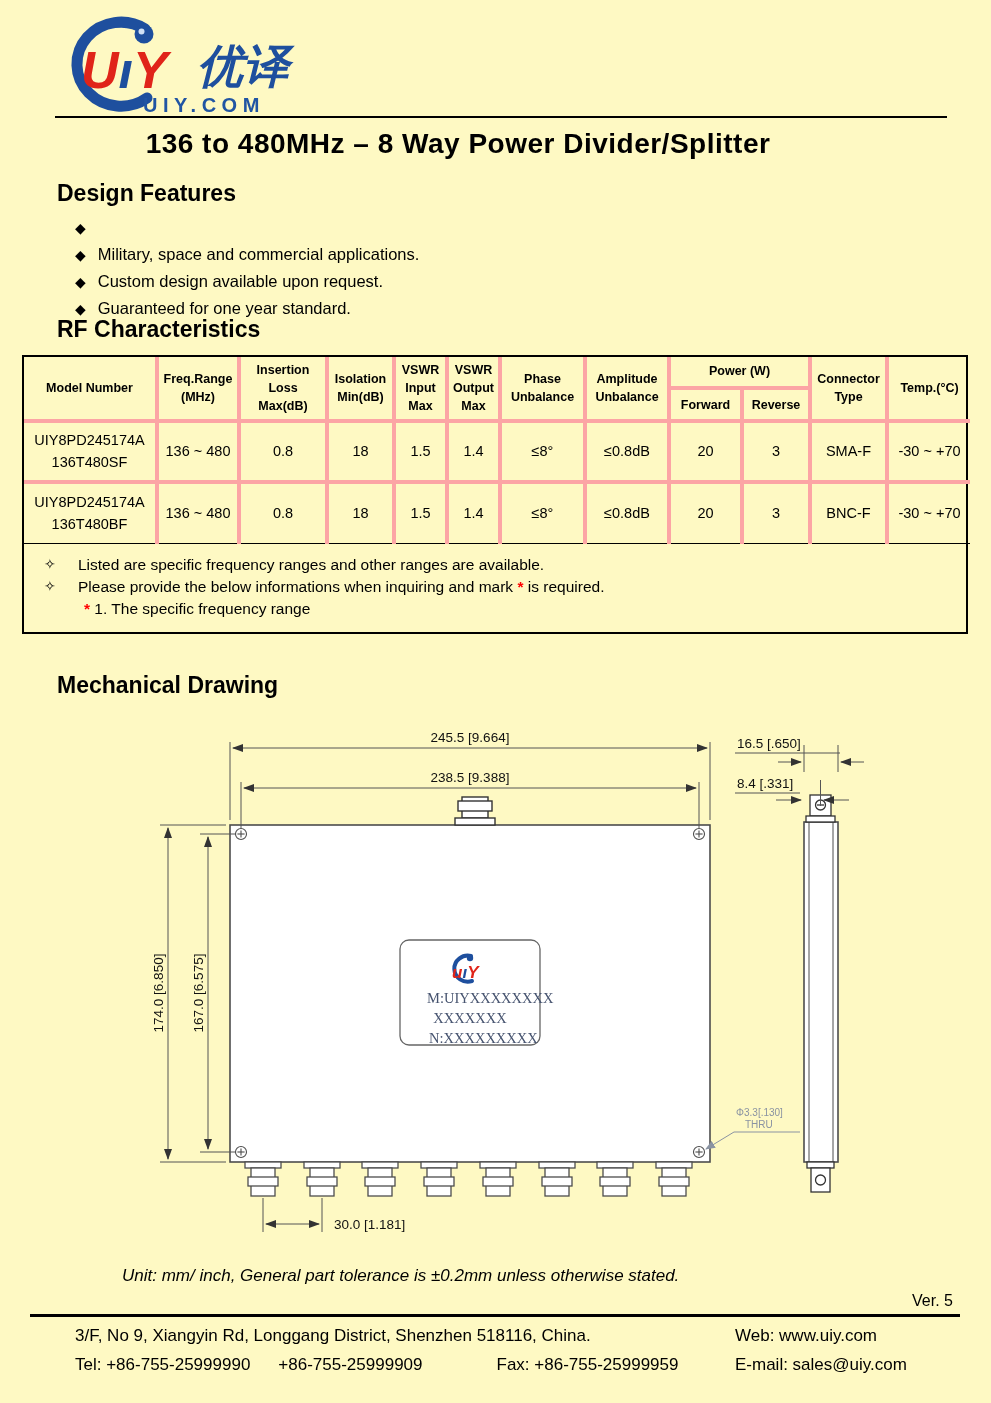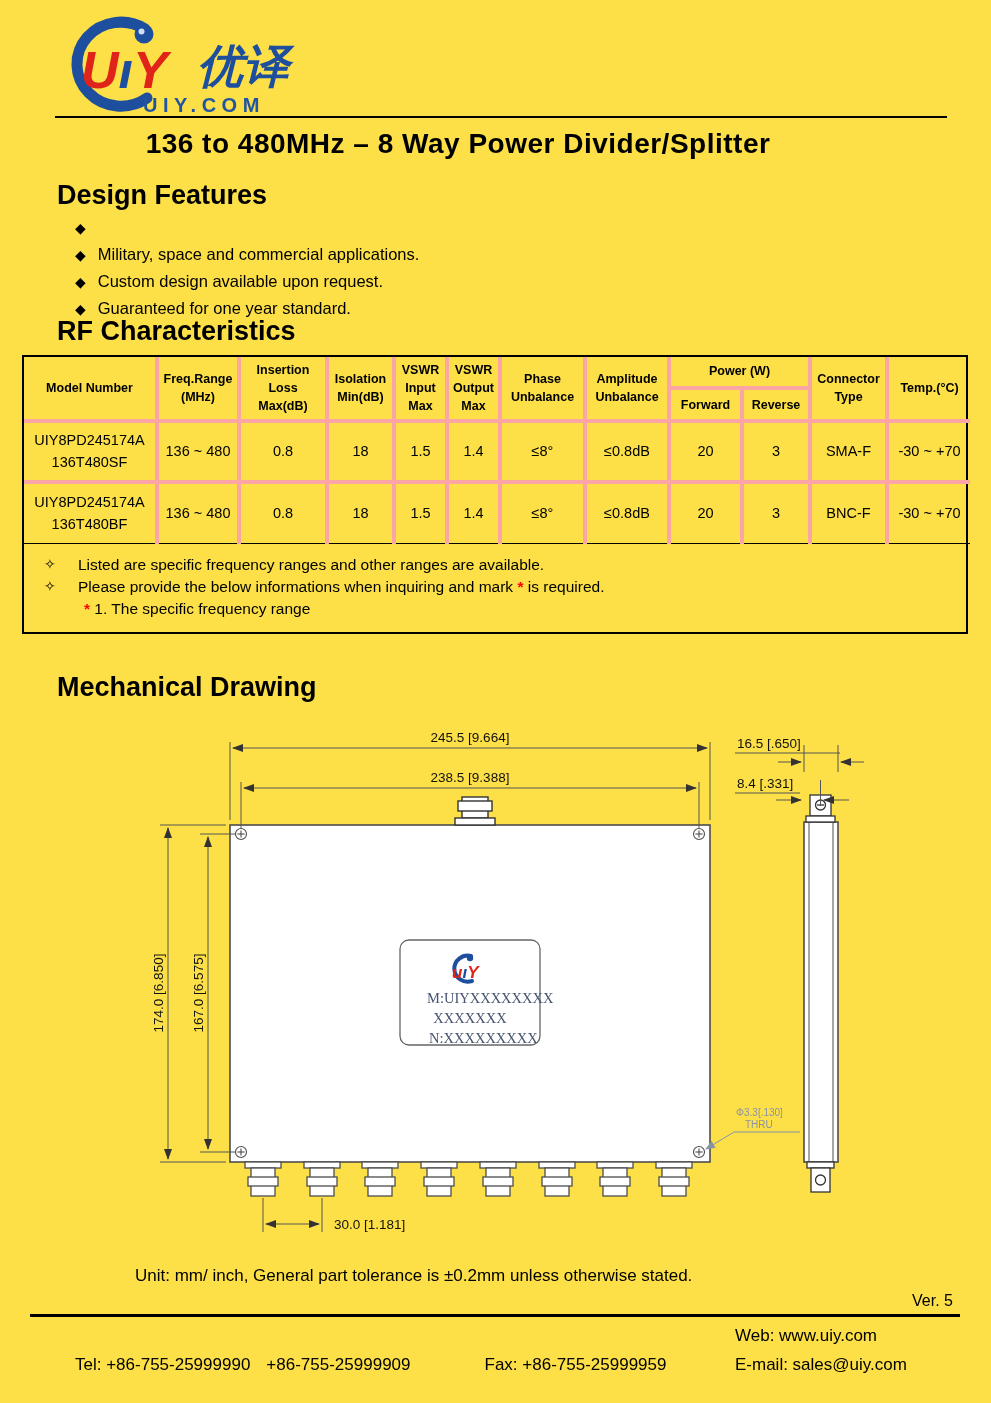--- a/index.html
+++ b/index.html
@@ -1,30 +1,30 @@
 <!DOCTYPE html>
 <html><head>
 <meta charset="utf-8">
 <style>
   * { margin:0; padding:0; box-sizing:border-box; }
   html,body { background:#ffffff; }
   body { font-family:"Liberation Sans", sans-serif; color:#000; }
-  .page { position:relative; width:991px; height:1403px; background:#fde047; overflow:hidden; }
+  .page { position:relative; width:991px; height:1403px; background:#fef9c3; overflow:hidden; }
 
   
   .logo-wrap { position:absolute; left:55px; top:12px; width:310px; height:106px; }
   .logo-svg { position:absolute; left:0; top:0; }
   .rohs-wrap { position:absolute; left:818px; top:18px; width:96px; height:96px; }
   .head-rule { position:absolute; left:55px; top:116px; width:892px; height:2px; background:#000; }
 
   .doc-title { position:absolute; left:0; top:128px; width:916px; text-align:center;
                font-size:28px; font-weight:bold; letter-spacing:0.5px; }
 
   
-  .sec-heading { position:absolute; left:57px; font-size:27px; font-weight:bold; }
+  .sec-heading { position:absolute; left:57px; font-size:23px; font-weight:bold; }
   .features { position:absolute; left:75px; top:218px; width:700px; }
   .feature-line { display:flex; align-items:flex-start; font-size:16.5px; margin-bottom:6px; }
   .feature-line .dm { font-size:14px; margin-right:12px; line-height:21px; }
 
   
   .tbl-frame { position:absolute; left:22px; top:355px; width:946px; border:2px solid #000; }
   table.rf { border-collapse:collapse; width:100%; table-layout:fixed; }
   table.rf th, table.rf td { border:4px solid #fca5a5; text-align:center; vertical-align:middle; }
   table.rf th { font-size:12.5px; font-weight:bold; padding:4px 1px; line-height:1.45; }
   table.rf td { font-size:14.5px; padding:2px 1px; line-height:1.5; }
@@ -41,27 +41,27 @@
   .note-line .nb { width:40px; text-align:left; padding-left:6px; font-size:14px; }
   .note-sub { padding-left:46px; margin-top:4px; }
   .red { color:#ff0000; font-weight:bold; }
 
   
   .mech-svg { position:absolute; left:0; top:720px; }
   .dimtxt { font-size:13.5px; fill:#111; font-family:"Liberation Sans",sans-serif; }
   .lbltxt { font-family:"Liberation Serif",serif; font-size:14.5px; fill:#46536f; }
 
   
-  .unit-note { position:absolute; left:135px; top:1266px; font-size:17px; }
+  .unit-note { position:absolute; left:122px; top:1266px; font-size:17px;font-style:italic; }
   .version { position:absolute; right:38px; top:1292px; font-size:16px; }
   .foot-rule { position:absolute; left:30px; top:1314px; width:930px; height:2.5px; background:#000; }
   .addr { position:absolute; left:75px; top:1326px; font-size:17px; }
   .web { position:absolute; left:735px; top:1326px; font-size:17px; }
   .telrow { position:absolute; left:75px; top:1355px; font-size:17px; width:640px; display:flex; }
-  .telrow .t2 { margin-left:16px;text-align:center; } .telrow .fx { margin-left:74px; }
+  .telrow .t2 { margin-left:28px;text-align:center; } .telrow .fx { margin-left:74px; }
   .email { position:absolute; left:735px; top:1355px; font-size:17px; }
 </style>
 </head>
 <body>
 
 <div class="page">
 
   <div class="logo-wrap">
     <svg class="logo-svg" width="310" height="106" viewBox="0 0 310 106">
       <path d="M 90 17 A 44 42 0 1 0 92 86" fill="none" stroke="#1e4f9e" stroke-width="11" stroke-linecap="round"></path>
@@ -335,20 +335,21 @@
       <text x="736" y="1116" font-size="10" fill="#8a93a2" font-family="Liberation Sans, sans-serif">Φ3.3[.130]</text>
       <text x="745" y="1128" font-size="10" fill="#8a93a2" font-family="Liberation Sans, sans-serif">THRU</text>
       <line x1="734" y1="1132" x2="800" y2="1132" stroke="#8a93a2" stroke-width="1"></line>
       <line x1="734" y1="1132" x2="706" y2="1149" stroke="#8a93a2" stroke-width="1" marker-end="url(#arwg)"></line>
     </g>
   </svg>
 
   <div class="unit-note">Unit: mm/ inch, General part tolerance is ±0.2mm unless otherwise stated.</div>
   <div class="version">Ver. 5</div>
   <div class="foot-rule"></div>
+  <div class="addr">3/F, No 9, Xiangyin Rd, Longgang District, Shenzhen 518116, China.</div>
   <div class="web">Web: www.uiy.com</div>
   <div class="telrow">
     <span>Tel: +86-755-25999990</span>
     <span class="t2">+86-755-25999909</span>
     <span class="fx">Fax: +86-755-25999959</span>
   </div>
   <div class="email">E-mail: sales@uiy.com</div>
 
 </div>
 

